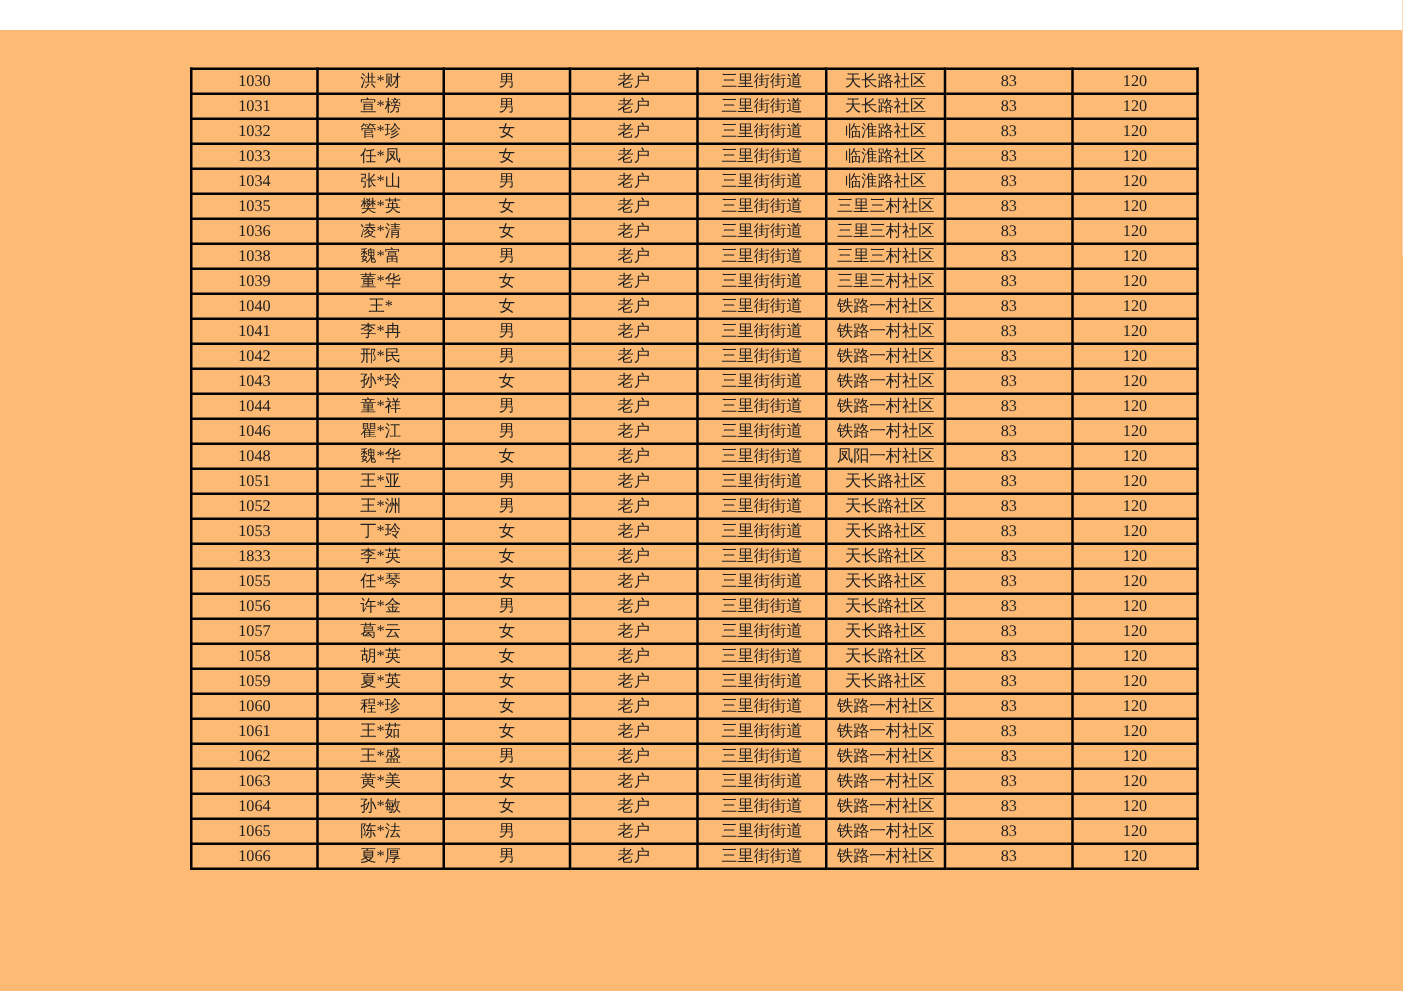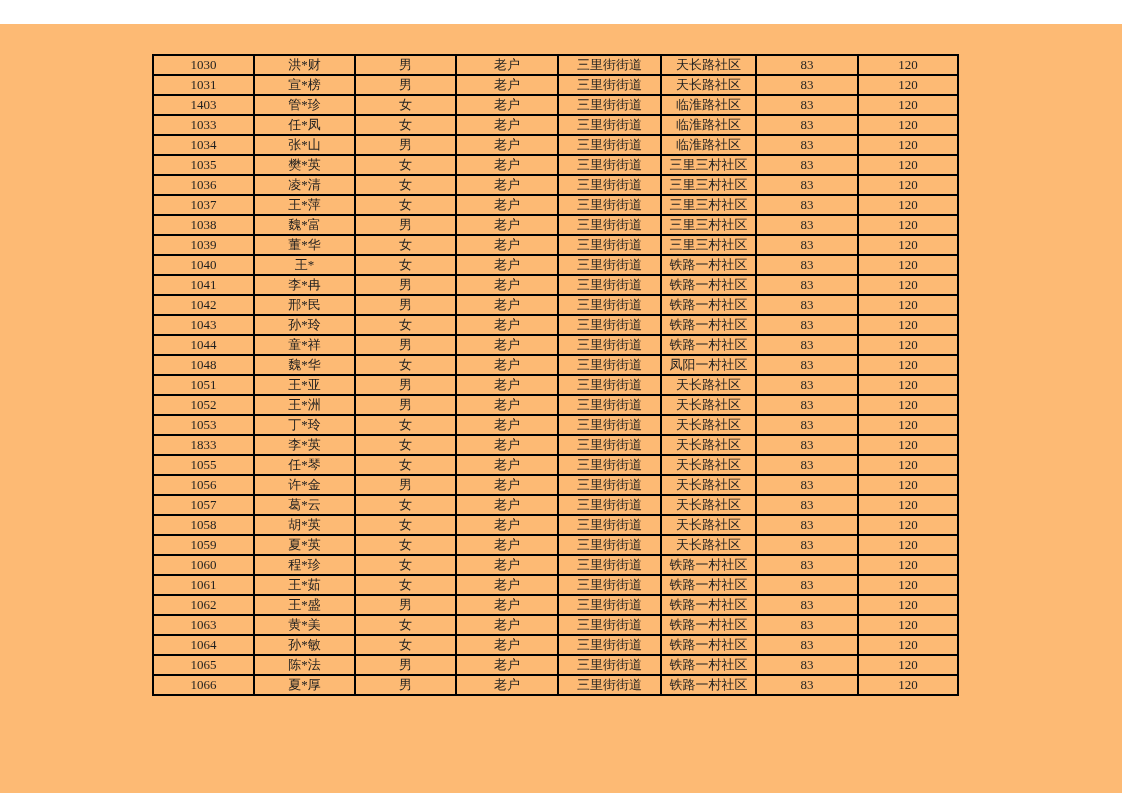--- a/index.html
+++ b/index.html
@@ -85,21 +85,21 @@
             <td>1031</td>
             <td>宣*榜</td>
             <td>男</td>
             <td>老户</td>
             <td>三里街街道</td>
             <td>天长路社区</td>
             <td>83</td>
             <td>120</td>
           </tr>
           <tr>
-            <td>1403</td>
+            <td>1032</td>
             <td>管*珍</td>
             <td>女</td>
             <td>老户</td>
             <td>三里街街道</td>
             <td>临淮路社区</td>
             <td>83</td>
             <td>120</td>
           </tr>
           <tr>
             <td>1033</td>
@@ -135,30 +135,20 @@
             <td>1036</td>
             <td>凌*清</td>
             <td>女</td>
             <td>老户</td>
             <td>三里街街道</td>
             <td>三里三村社区</td>
             <td>83</td>
             <td>120</td>
           </tr>
           <tr>
-            <td>1037</td>
-            <td>王*萍</td>
-            <td>女</td>
-            <td>老户</td>
-            <td>三里街街道</td>
-            <td>三里三村社区</td>
-            <td>83</td>
-            <td>120</td>
-          </tr>
-          <tr>
             <td>1038</td>
             <td>魏*富</td>
             <td>男</td>
             <td>老户</td>
             <td>三里街街道</td>
             <td>三里三村社区</td>
             <td>83</td>
             <td>120</td>
           </tr>
           <tr>
@@ -207,20 +197,30 @@
             <td>女</td>
             <td>老户</td>
             <td>三里街街道</td>
             <td>铁路一村社区</td>
             <td>83</td>
             <td>120</td>
           </tr>
           <tr>
             <td>1044</td>
             <td>童*祥</td>
+            <td>男</td>
+            <td>老户</td>
+            <td>三里街街道</td>
+            <td>铁路一村社区</td>
+            <td>83</td>
+            <td>120</td>
+          </tr>
+          <tr>
+            <td>1046</td>
+            <td>瞿*江</td>
             <td>男</td>
             <td>老户</td>
             <td>三里街街道</td>
             <td>铁路一村社区</td>
             <td>83</td>
             <td>120</td>
           </tr>
           <tr>
             <td>1048</td>
             <td>魏*华</td>

